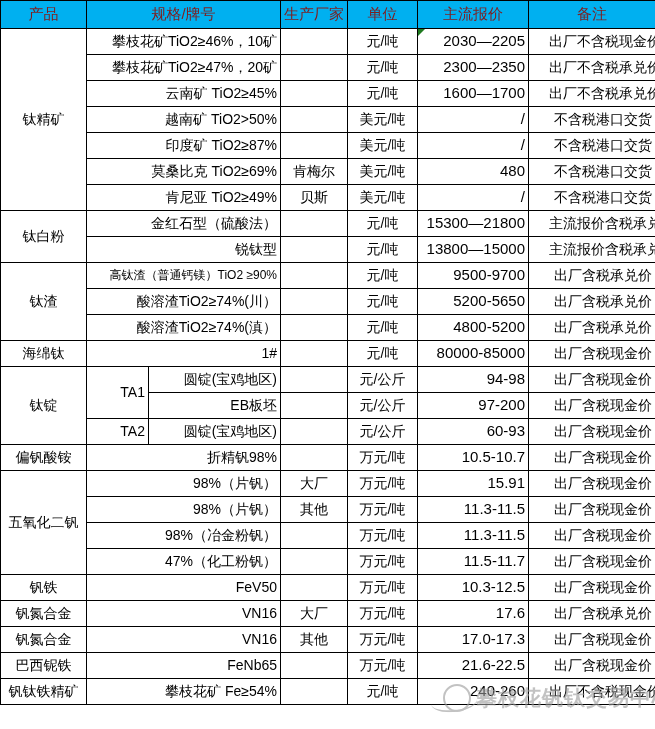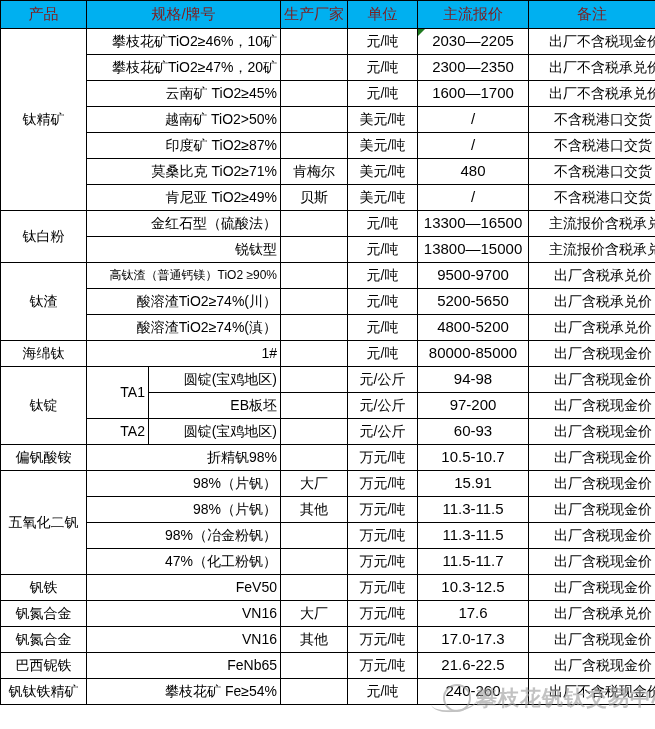--- a/index.html
+++ b/index.html
@@ -36,21 +36,21 @@
   .price-table tbody tr { height: 26px; }
   .price-table th {
     background: #00B0F0;
     color: #7f1d1d;
     font-weight: normal;
     font-size: 15px;
     text-align: center;
   }
   td.c { text-align: center; }
   td.l { text-align: right; padding-left: 20px; }
-  td.price { font-size: 15px; text-align: center; }
+  td.price { font-size: 15px; text-align: right; }
   td.small { font-size: 12px; }
   td.rel { position: relative; }
   .flag {
     position: absolute;
     top: 0; left: 0;
     width: 0; height: 0;
     border-top: 7px solid #1f7a1f;
     border-right: 7px solid transparent;
   }
   .watermark {
@@ -146,39 +146,39 @@
       <td class="l">不含税港口交货</td>
     </tr>
     <tr>
       <td colspan="2" class="l">印度矿 TiO2≥87%</td>
       <td class="c"></td>
       <td class="c">美元/吨</td>
       <td class="price">/</td>
       <td class="l">不含税港口交货</td>
     </tr>
     <tr>
-      <td colspan="2" class="l">莫桑比克 TiO2≥71%</td>
+      <td colspan="2" class="l">莫桑比克 TiO2≥69%</td>
       <td class="c">肯梅尔</td>
       <td class="c">美元/吨</td>
       <td class="price">480</td>
       <td class="l">不含税港口交货</td>
     </tr>
     <tr>
       <td colspan="2" class="l">肯尼亚 TiO2≥49%</td>
       <td class="c">贝斯</td>
       <td class="c">美元/吨</td>
       <td class="price">/</td>
       <td class="l">不含税港口交货</td>
     </tr>
     <tr>
       <td rowspan="2" class="c">钛白粉</td>
       <td colspan="2" class="l">金红石型（硫酸法）</td>
       <td class="c"></td>
       <td class="c">元/吨</td>
-      <td class="price">13300—16500</td>
+      <td class="price">15300—21800</td>
       <td class="l">主流报价含税承兑</td>
     </tr>
     <tr>
       <td colspan="2" class="l">锐钛型</td>
       <td class="c"></td>
       <td class="c">元/吨</td>
       <td class="price">13800—15000</td>
       <td class="l">主流报价含税承兑</td>
     </tr>
     <tr>

